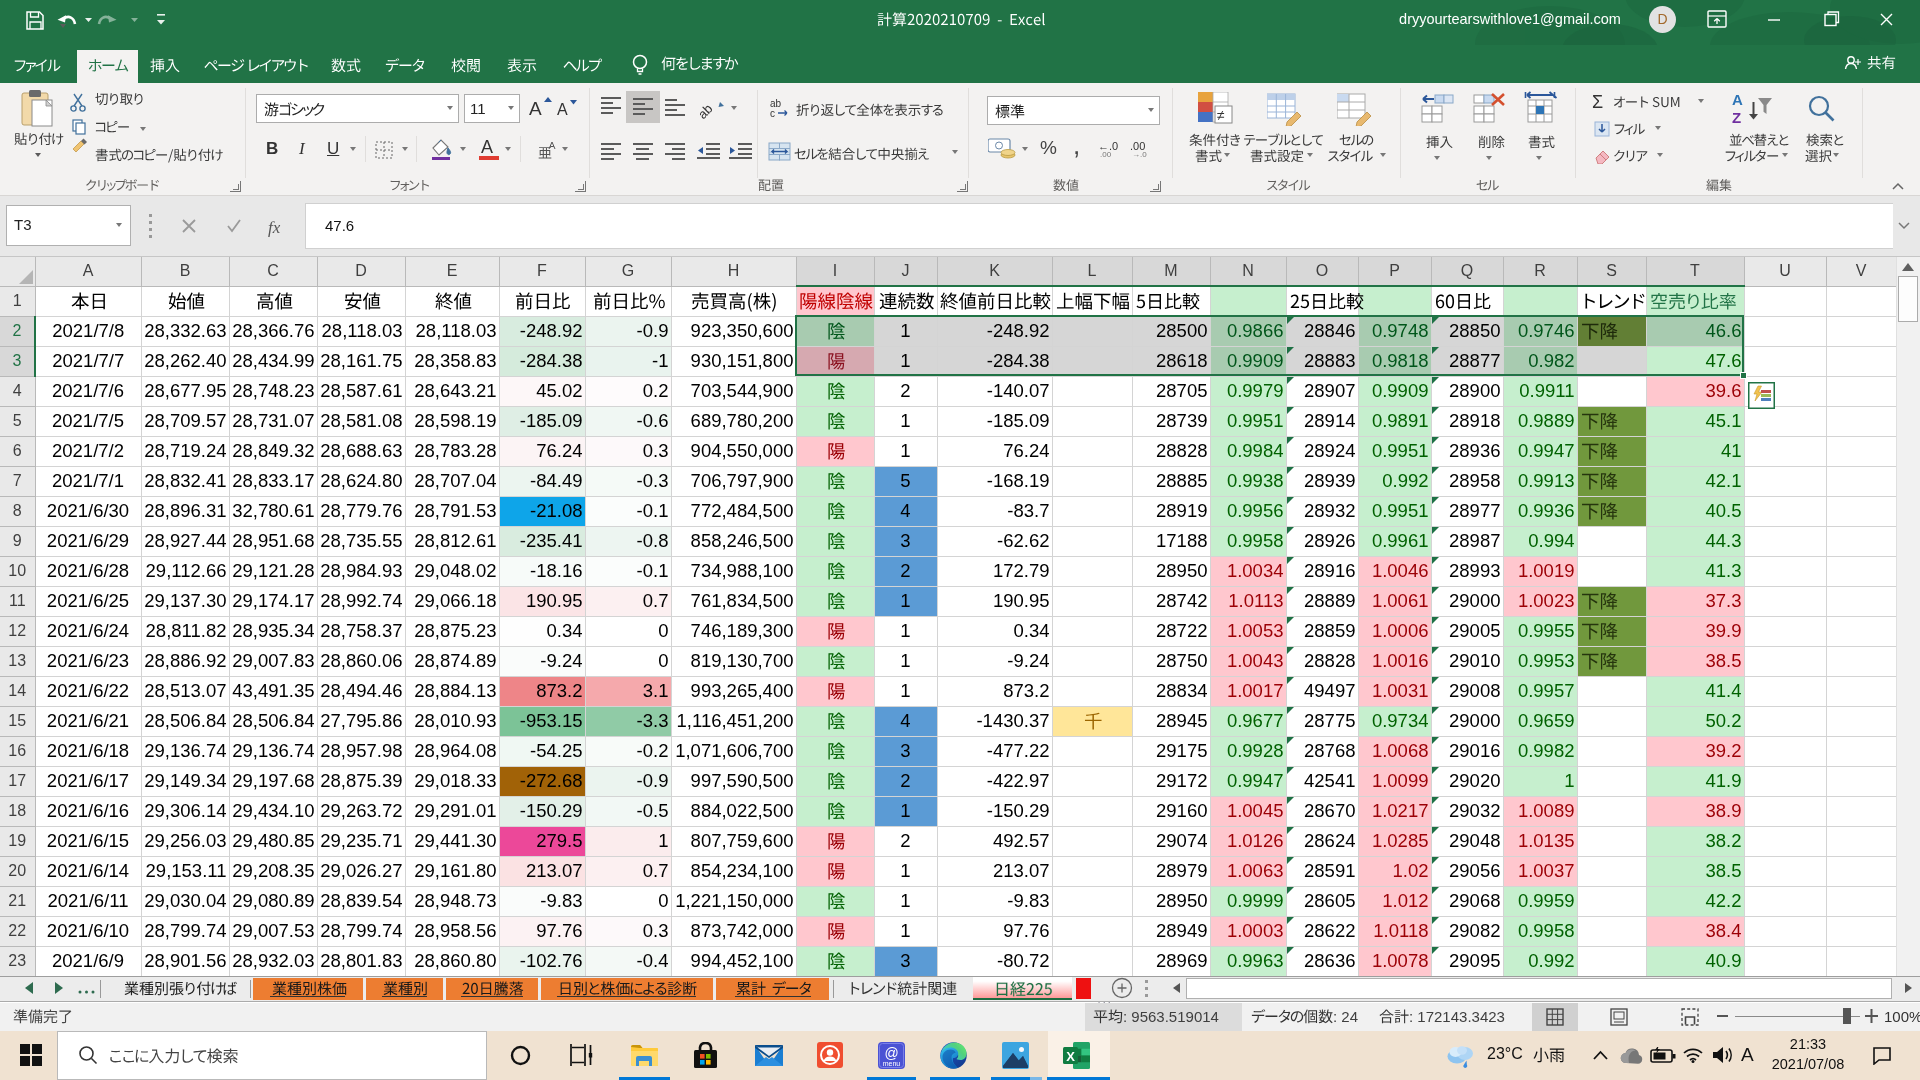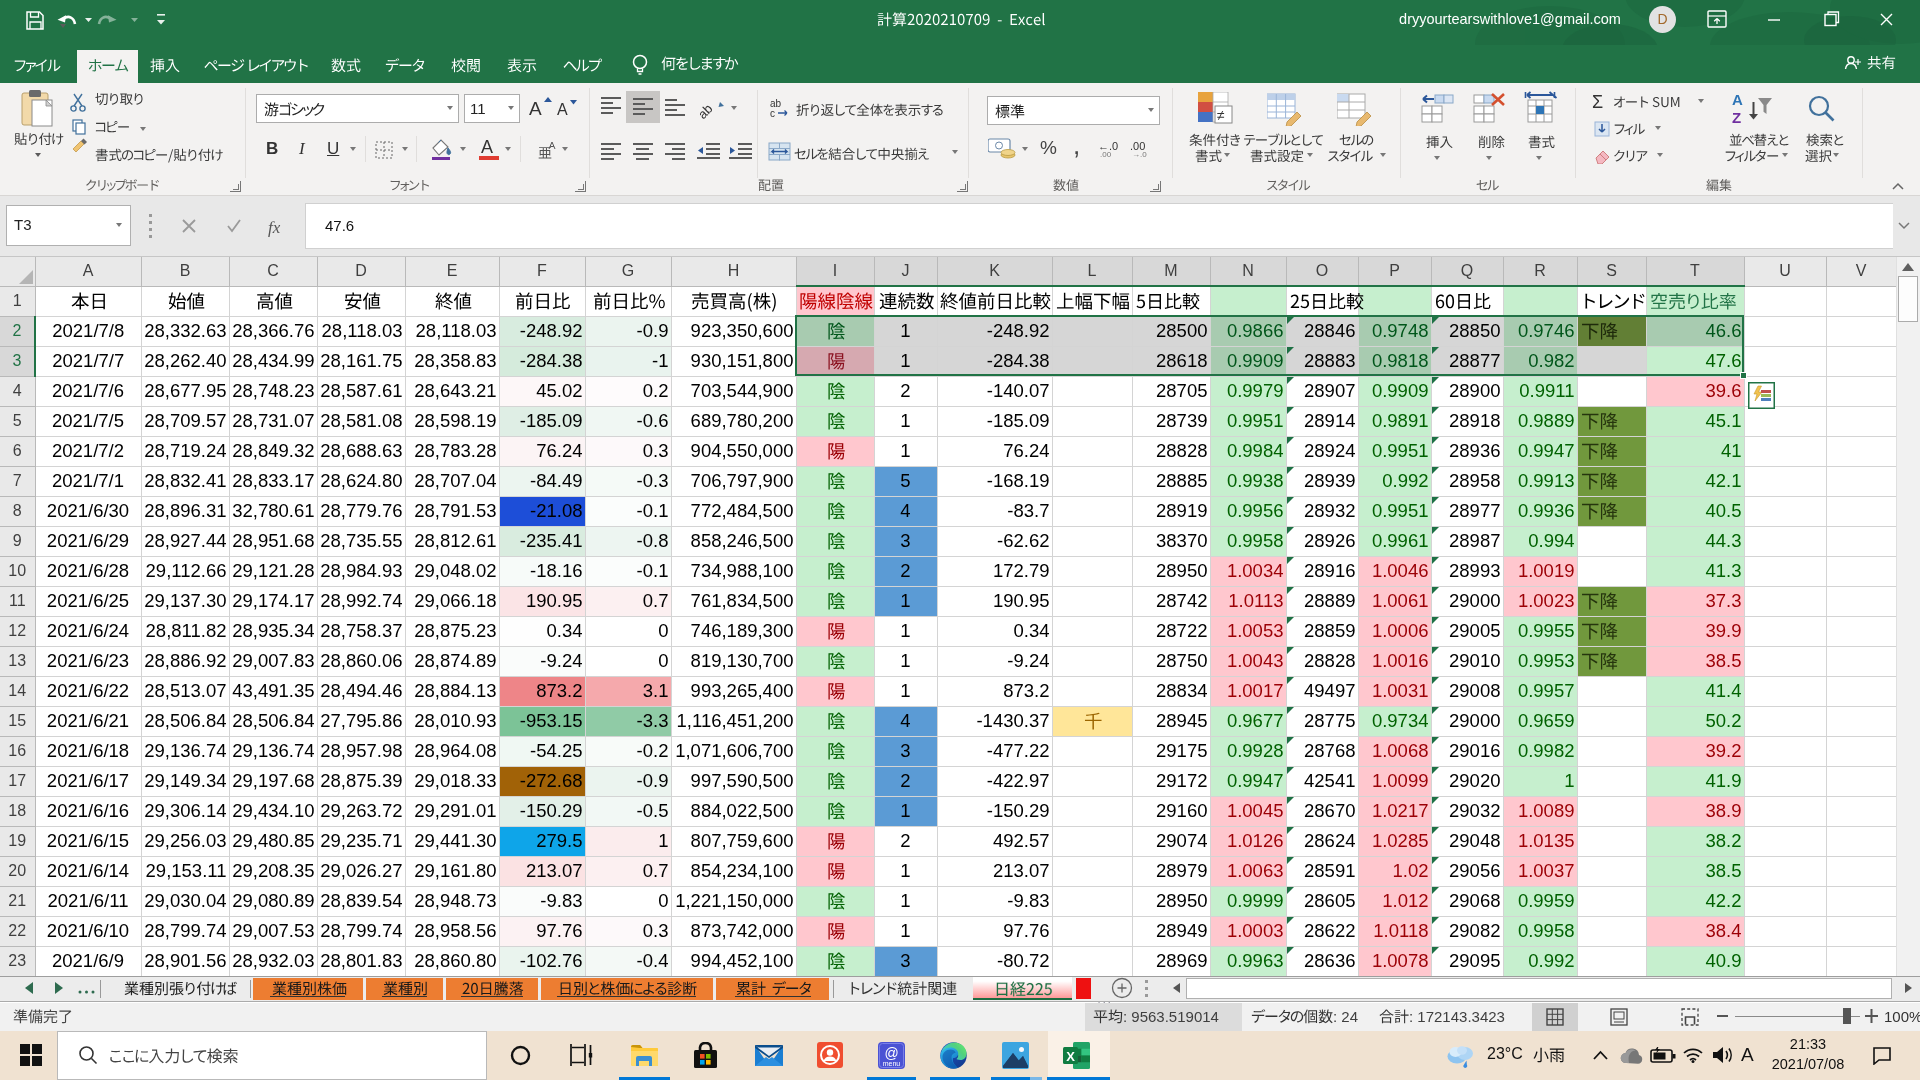--- a/index.html
+++ b/index.html
@@ -1128,21 +1128,21 @@
           <td></td>
           <td></td>
         </tr>
         <tr style="height:30px">
           <td class="hdr" style="">8</td>
           <td class="c">2021/6/30</td>
           <td>28,896.31</td>
           <td>32,780.61</td>
           <td>28,779.76</td>
           <td>28,791.53</td>
-          <td style="background:#1d4ed8">-21.08</td>
+          <td style="background:#0ea5e9">-21.08</td>
           <td style="background:#fbfdfc">-0.1</td>
           <td>772,484,500</td>
           <td class="c good"></td>
           <td class="c blue">4</td>
           <td class="">-83.7</td>
           <td class="c "></td>
           <td class="">28919</td>
           <td class="good">0.9956</td>
           <td class="tri ">28932</td>
           <td class="good">0.9951</td>
@@ -1160,21 +1160,21 @@
           <td>28,951.68</td>
           <td>28,735.55</td>
           <td>28,812.61</td>
           <td style="background:#d9ecdf">-235.41</td>
           <td style="background:#edf5f1">-0.8</td>
           <td>858,246,500</td>
           <td class="c good"></td>
           <td class="c blue">3</td>
           <td class="">-62.62</td>
           <td class="c "></td>
-          <td class="">38370</td>
+          <td class="">17188</td>
           <td class="good">0.9958</td>
           <td class="tri ">28926</td>
           <td class="good">0.9961</td>
           <td class="tri ">28987</td>
           <td class="good">0.994</td>
           <td class="l "></td>
           <td class="good">44.3</td>
           <td></td>
           <td></td>
         </tr>
@@ -1403,21 +1403,21 @@
           <td></td>
           <td></td>
         </tr>
         <tr style="height:30px">
           <td class="hdr" style="">19</td>
           <td class="c">2021/6/15</td>
           <td>29,256.03</td>
           <td>29,480.85</td>
           <td>29,235.71</td>
           <td>29,441.30</td>
-          <td style="background:#0ea5e9">279.5</td>
+          <td style="background:#ec4899">279.5</td>
           <td style="background:#fbeced">1</td>
           <td>807,759,600</td>
           <td class="c bad"></td>
           <td class="c ">2</td>
           <td class="">492.57</td>
           <td class="c "></td>
           <td class="">29074</td>
           <td class="bad">1.0126</td>
           <td class="tri ">28624</td>
           <td class="bad">1.0285</td>

